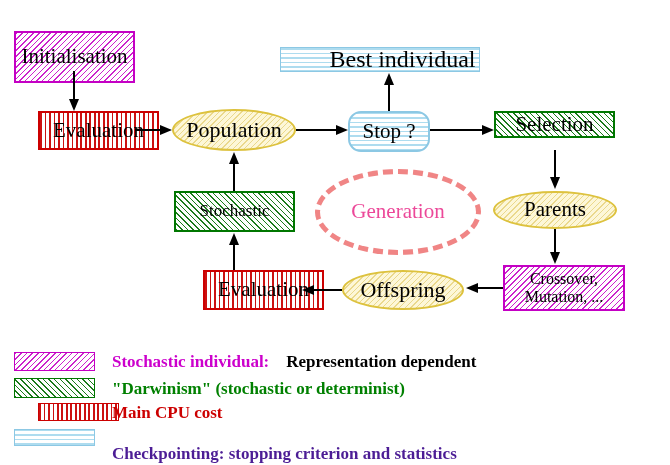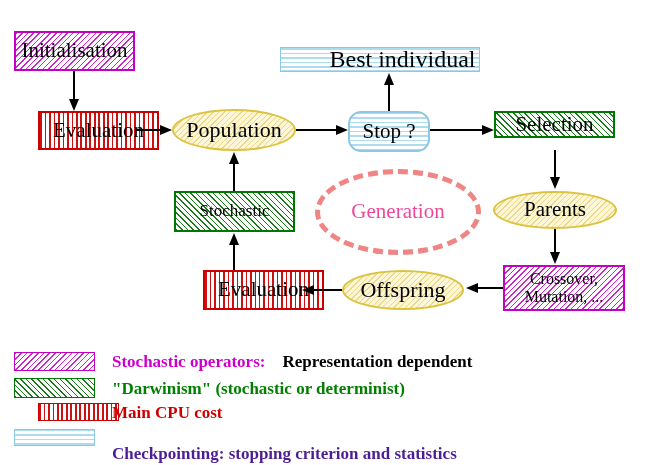--- a/index.html
+++ b/index.html
@@ -27,21 +27,21 @@
   .lines-cyan{
     border:2px solid #8cc8e4;
     background:repeating-linear-gradient(180deg,#aedcef 0,#aedcef 1.5px,rgba(255,255,255,0) 1.5px,rgba(255,255,255,0) 4.5px),#fff;
   }
   .ellipse-yellow{
     border:2px solid #ddc23e;border-radius:50%;
     background:repeating-linear-gradient(135deg,rgba(222,196,90,.6) 0,rgba(222,196,90,.6) 1px,rgba(255,255,255,0) 1px,rgba(255,255,255,0) 4px),#fdf7d8;
   }
 
   
-  #n-init{left:14px;top:31px;width:121px;height:40px;font-size:21px;}
+  #n-init{left:14px;top:31px;width:121px;height:52px;font-size:21px;}
   #n-eval-top{left:14px;top:111px;width:121px;height:39px;font-size:21px;}
   #n-population{left:172px;top:109px;width:124px;height:42px;font-size:22px;}
   #n-stop{left:348px;top:111px;width:82px;height:41px;font-size:21px;border-radius:13px;}
   #n-best{left:280px;top:47px;width:200px;height:25px;font-size:24px;border-width:1.5px;padding-left:45px;}
   #n-selection{left:494px;top:111px;width:121px;height:27px;font-size:21px;}
   #n-parents{left:493px;top:191px;width:124px;height:38px;font-size:21px;}
   #n-crossover{left:503px;top:265px;width:122px;height:46px;font-size:16px;flex-direction:column;}
   #n-offspring{left:342px;top:270px;width:122px;height:40px;font-size:22px;}
   #n-eval-bottom{left:179px;top:270px;width:121px;height:40px;font-size:21px;}
   #n-replacement{left:174px;top:191px;width:121px;height:41px;font-size:17px;}
@@ -143,21 +143,21 @@
     <div class="ahead up" style="left:229px;top:233px;"></div>
   </div>
   <div>
     <div class="aline" style="left:233px;top:163px;width:1.5px;height:28px;"></div>
     <div class="ahead up" style="left:229px;top:152px;"></div>
   </div>
 
   <div>
     <div class="swatch hatch-magenta" id="sw1"></div>
     <div class="legend-label" id="lt1">
-      <span>Stochastic operators:</span><span class="part2">Representation dependent</span>
+      <span>Stochastic individual:</span><span class="part2">Representation dependent</span>
     </div>
 
     <div class="swatch hatch-green" id="sw2"></div>
     <div class="legend-label" id="lt2">"Darwinism" (stochastic or determinist)</div>
 
     <div class="swatch stripes-red" id="sw3"></div>
     <div class="legend-label" id="lt3">Main CPU cost</div>
 
     <div class="swatch lines-cyan" id="sw4"></div>
     <div class="legend-label" id="lt4">Checkpointing: stopping criterion and statistics</div>

